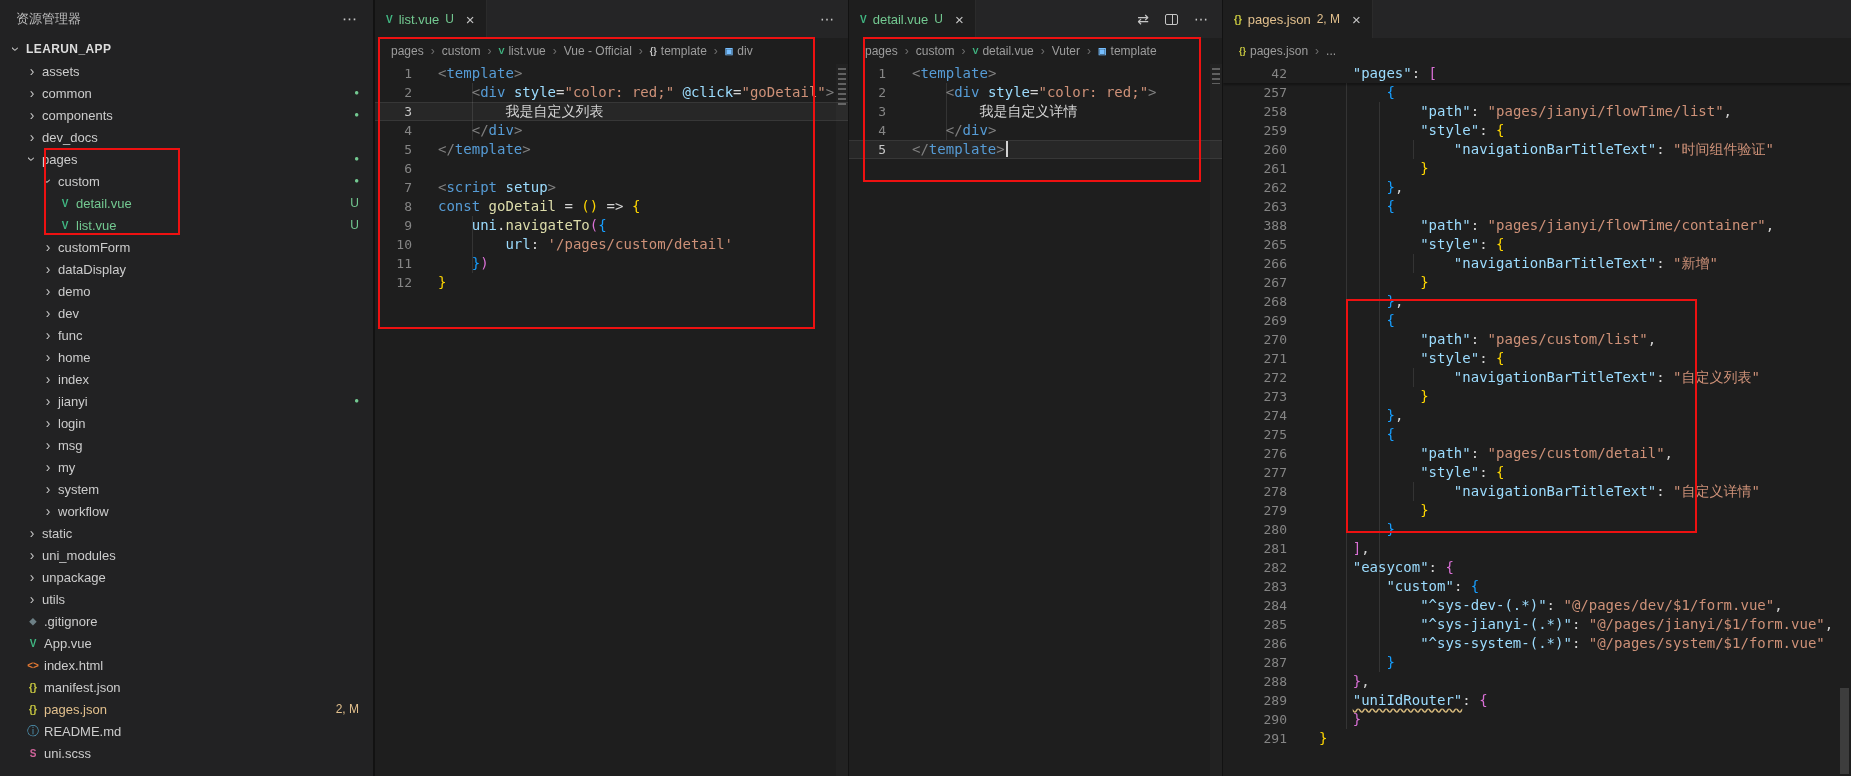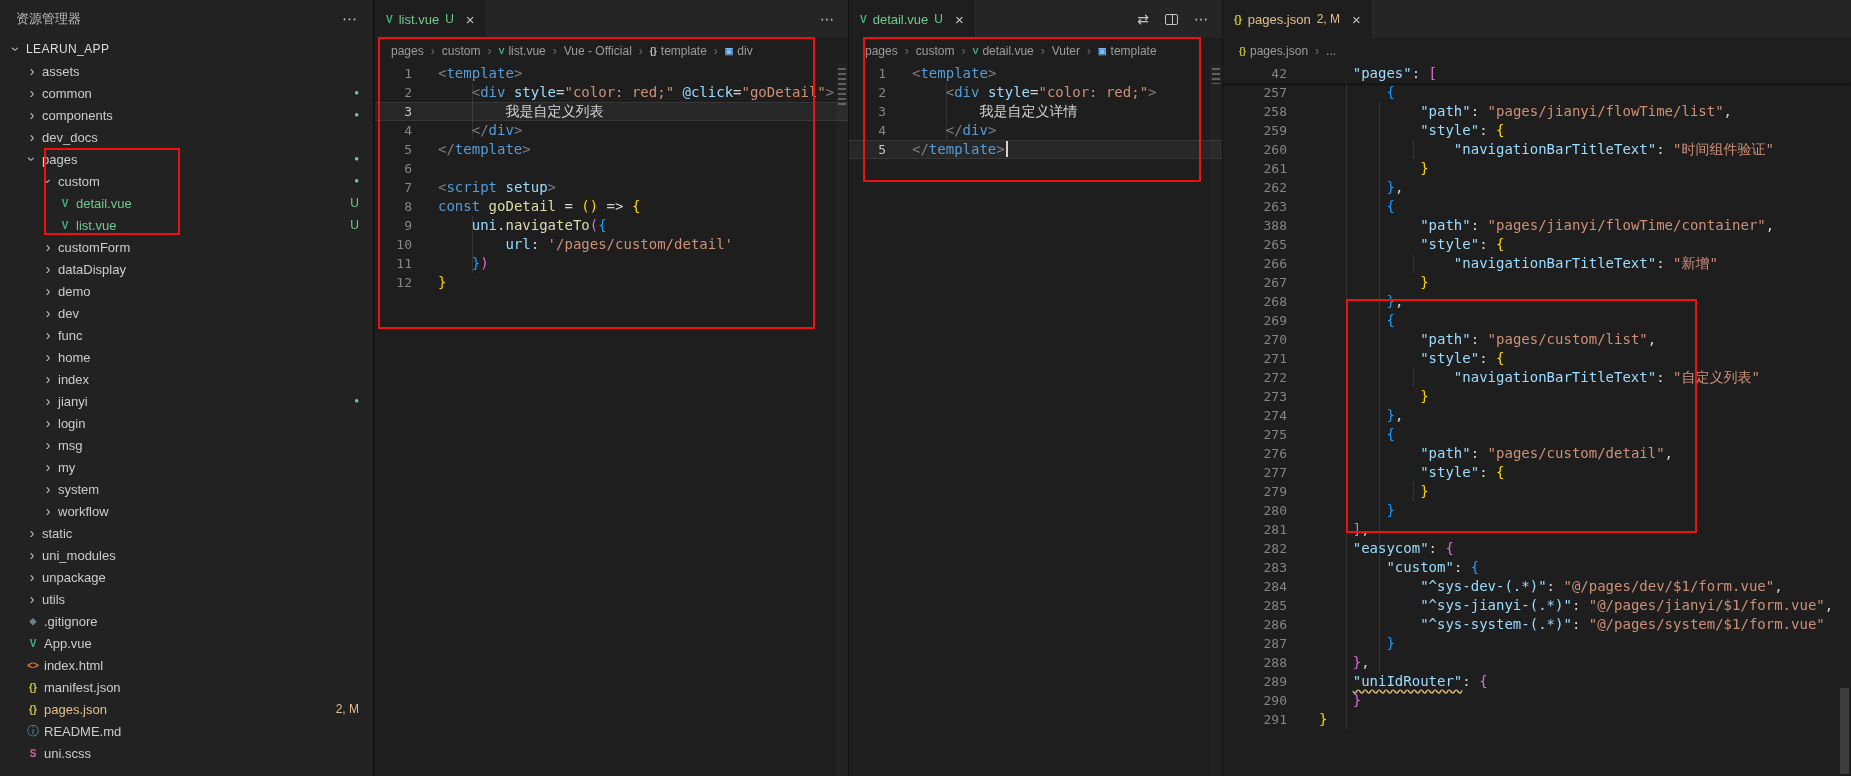--- a/index.html
+++ b/index.html
@@ -14,21 +14,21 @@
   .header-more{margin-left:auto;font-size:15px;color:#c5c5c5;cursor:pointer}
   .tree{font-size:13px}
   .trow{height:22px;display:flex;align-items:center;padding-right:8px;cursor:pointer;color:#cccccc;white-space:nowrap}
   .trow.st-green{color:var(--green)} .trow.st-yellow{color:var(--yellow)}
   .chev{display:inline-block;width:16px;text-align:center;color:#c5c5c5;font-size:14px;flex:none}
   .chev.open{transform:rotate(90deg)}
   .ficon{display:inline-flex;justify-content:center;width:18px;font-size:10px;font-weight:bold;flex:none}
   .ic-vue{color:#41b883}.ic-json{color:#cbcb41}.ic-html{color:#e37933}.ic-js{color:#cbcb41;font-size:8px}
   .ic-md{color:#519aba;font-size:12px;font-weight:normal}.ic-git{color:#6d8086;font-size:9px}.ic-scss{color:#cf649a}
   .lbl{margin-left:2px}
-  .rootlbl{font-weight:normal;font-size:12px;letter-spacing:.4px;color:#dddddd}
+  .rootlbl{font-weight:bold;font-size:12px;letter-spacing:.4px;color:#dddddd}
   .trail{margin-left:auto;display:flex;align-items:center;gap:5px;padding-right:6px}
   .gdot{color:var(--green);font-size:8px;line-height:1}
   .badge{font-size:12px}
 
   
   .editors{flex:1;display:flex;height:100%}
   .group{position:relative;height:100%;background:#1e1e1e;border-left:1px solid #121212;overflow:hidden}
   #g0{width:474px}#g1{width:374px}#g2{width:629px}
   .tab-bar{height:38px;background:#252526;display:flex;align-items:stretch}
   .tab{display:flex;align-items:center;gap:6px;padding:0 11px;background:#1e1e1e;font-size:13px;
@@ -548,20 +548,24 @@
             </div>
             <div class="line">
               <span class="num">276</span>
               <span class="txt"><span class="tk-tx">            </span><span class="tk-key">"path"</span><span class="tk-op">: </span><span class="tk-str">"pages/custom/detail"</span><span class="tk-op">,</span></span>
             </div>
             <div class="line">
               <span class="num">277</span>
               <span class="txt"><span class="tk-tx">            </span><span class="tk-key">"style"</span><span class="tk-op">: </span><span class="tk-b0">{</span></span>
             </div>
             <div class="line">
+              <span class="num">278</span>
+              <span class="txt"><span class="tk-tx">                </span><span class="tk-key">"navigationBarTitleText"</span><span class="tk-op">: </span><span class="tk-str">"自定义详情"</span></span>
+            </div>
+            <div class="line">
               <span class="num">279</span>
               <span class="txt"><span class="tk-tx">            </span><span class="tk-b0">}</span></span>
             </div>
             <div class="line">
               <span class="num">280</span>
               <span class="txt"><span class="tk-tx">        </span><span class="tk-b2">}</span></span>
             </div>
             <div class="line">
               <span class="num">281</span>
               <span class="txt"><span class="tk-tx">    </span><span class="tk-b1">]</span><span class="tk-op">,</span></span>

